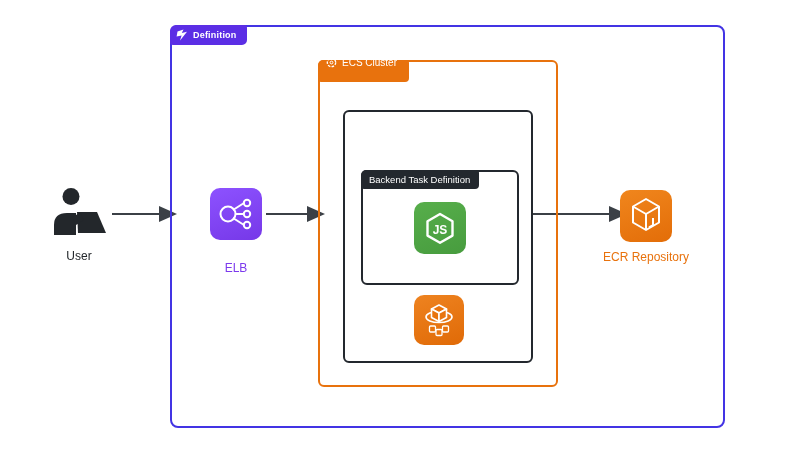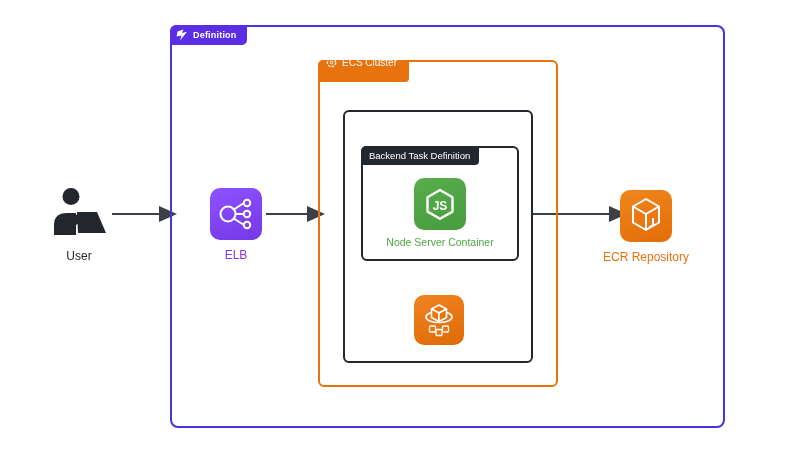--- a/index.html
+++ b/index.html
@@ -23,40 +23,40 @@
   .ecs-badge { background:var(--aws-orange,#E8720D); height:22px; padding:0 12px 17px 8px;
                border-radius:5px 3px 4px 3px; font-size:10px; font-weight:500; }
 
   
   .service-box { left:23px; top:48px; width:190px; height:253px;
                  border:2px solid var(--dark,#23282E); border-radius:6px; }
   .service-badge { background:var(--dark,#23282E); height:22px; padding:0 11px 0 9px;
                    border-radius:5px 3px 4px 3px; font-size:10px; font-weight:500; }
 
   
-  .taskdef-box { left:16px; top:34px; width:158px; height:115px;
+  .taskdef-box { left:16px; top:58px; width:158px; height:115px;
                  border:2px solid var(--dark,#23282E); border-radius:6px;
                  display:flex; flex-direction:column; align-items:center; }
   .taskdef-badge { background:var(--dark,#23282E); height:19px; padding:0 9px 0 8px;
                    border-radius:5px 3px 4px 3px; font-size:9.5px; font-weight:500; }
 
   .icon-tile { border-radius:10px; display:flex; align-items:center; justify-content:center; }
   .node-tile { width:52px; height:52px; margin-top:30px;
                background:linear-gradient(160deg,#57AE4B,#479C3E); }
   .node-label { margin-top:6px; font-size:10.5px; color:var(--node-green,#4EA744); text-align:center; width:150px; }
 
   .ecs-service-tile { position:absolute; left:69px; top:183px; width:50px; height:50px;
                       background:linear-gradient(160deg,#EE8320,#E06A07); border-radius:10px;
                       display:flex; align-items:center; justify-content:center; }
 
   
   .node-group { position:absolute; display:flex; flex-direction:column; align-items:center; }
   .user-group { left:46px; top:187px; width:66px; }
   .user-label { margin-top:10px; font-size:12px; color:var(--user-dark,#23272B); }
-  .elb-group  { left:210px; top:188px; width:52px; }
+  .elb-group  { left:210px; top:188px; width:52px;gap:13px; }
   .elb-tile   { width:52px; height:52px; background:linear-gradient(160deg,#8D52FF,#7638E8); }
   .elb-label  { margin-top:8px; font-size:12px; color:var(--elb-purple,#7C3AED); }
   .ecr-group  { left:586px; top:190px; width:120px; }
   .ecr-tile   { width:52px; height:52px; background:linear-gradient(160deg,#F0861D,#E36D08); }
   .ecr-label  { margin-top:8px; font-size:12px; color:var(--aws-orange,#E8720D); }
 
   .arrows { position:absolute; left:0; top:0; width:800px; height:450px; pointer-events:none; }
 </style>
 </head>
 <body>
@@ -137,21 +137,20 @@
         <div class="box taskdef-box">
           <div class="badge taskdef-badge">
             <span>Backend Task Definition</span>
           </div>
           <div class="icon-tile node-tile">
             <svg width="40" height="40" viewBox="0 0 40 40">
               <polygon points="20,6 32.5,13.2 32.5,27.6 20,34.8 7.5,27.6 7.5,13.2" fill="none" stroke="#ffffff" stroke-width="2.4" stroke-linejoin="round"></polygon>
               <text x="20" y="25.5" text-anchor="middle" font-family="Liberation Sans, sans-serif" font-size="12" font-weight="bold" fill="#ffffff">JS</text>
             </svg>
           </div>
-          <div class="node-label">Node Server Container</div>
         </div>
 
         <div class="ecs-service-tile">
           <svg width="40" height="40" viewBox="0 0 40 40">
             <ellipse cx="20" cy="17" rx="13" ry="5.5" fill="none" stroke="#ffffff" stroke-width="1.6"></ellipse>
             <g stroke="#ffffff" stroke-width="1.6" fill="#E8740E" stroke-linejoin="round">
               <polygon points="20,5 27.5,9 20,13 12.5,9"></polygon>
               <polygon points="12.5,9 20,13 20,21.5 12.5,17.5"></polygon>
               <polygon points="27.5,9 20,13 20,21.5 27.5,17.5"></polygon>
             </g>

